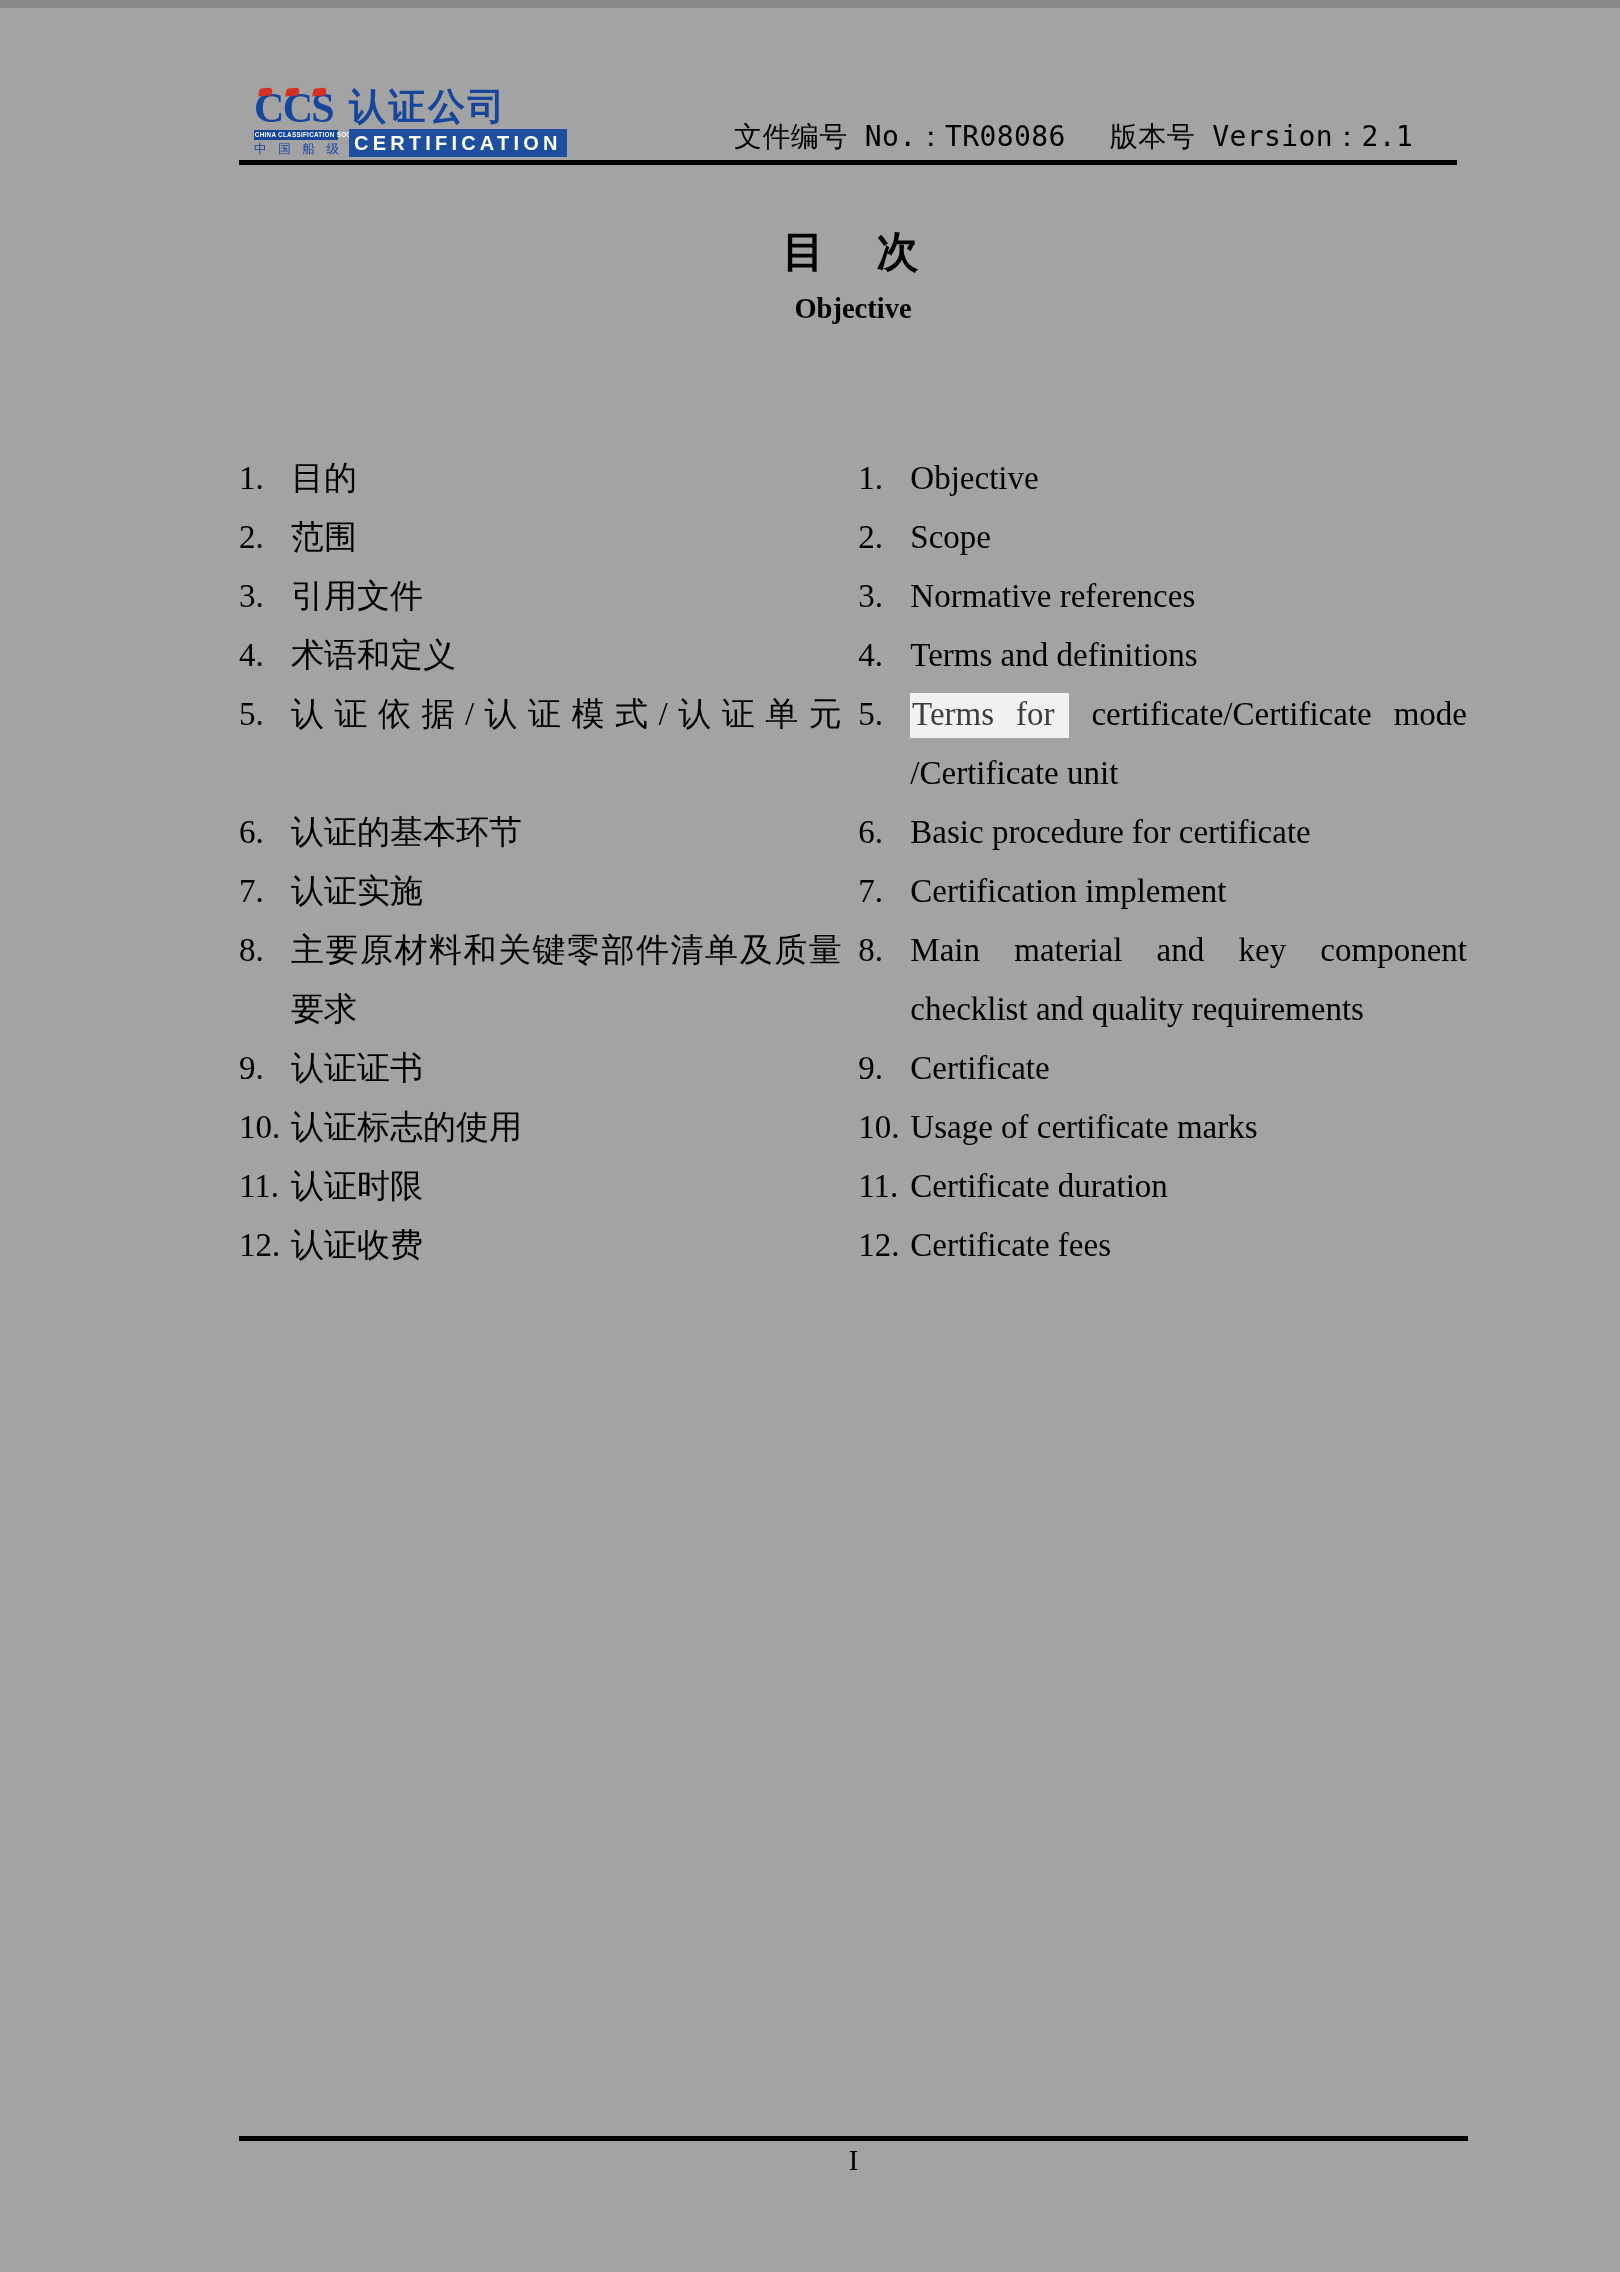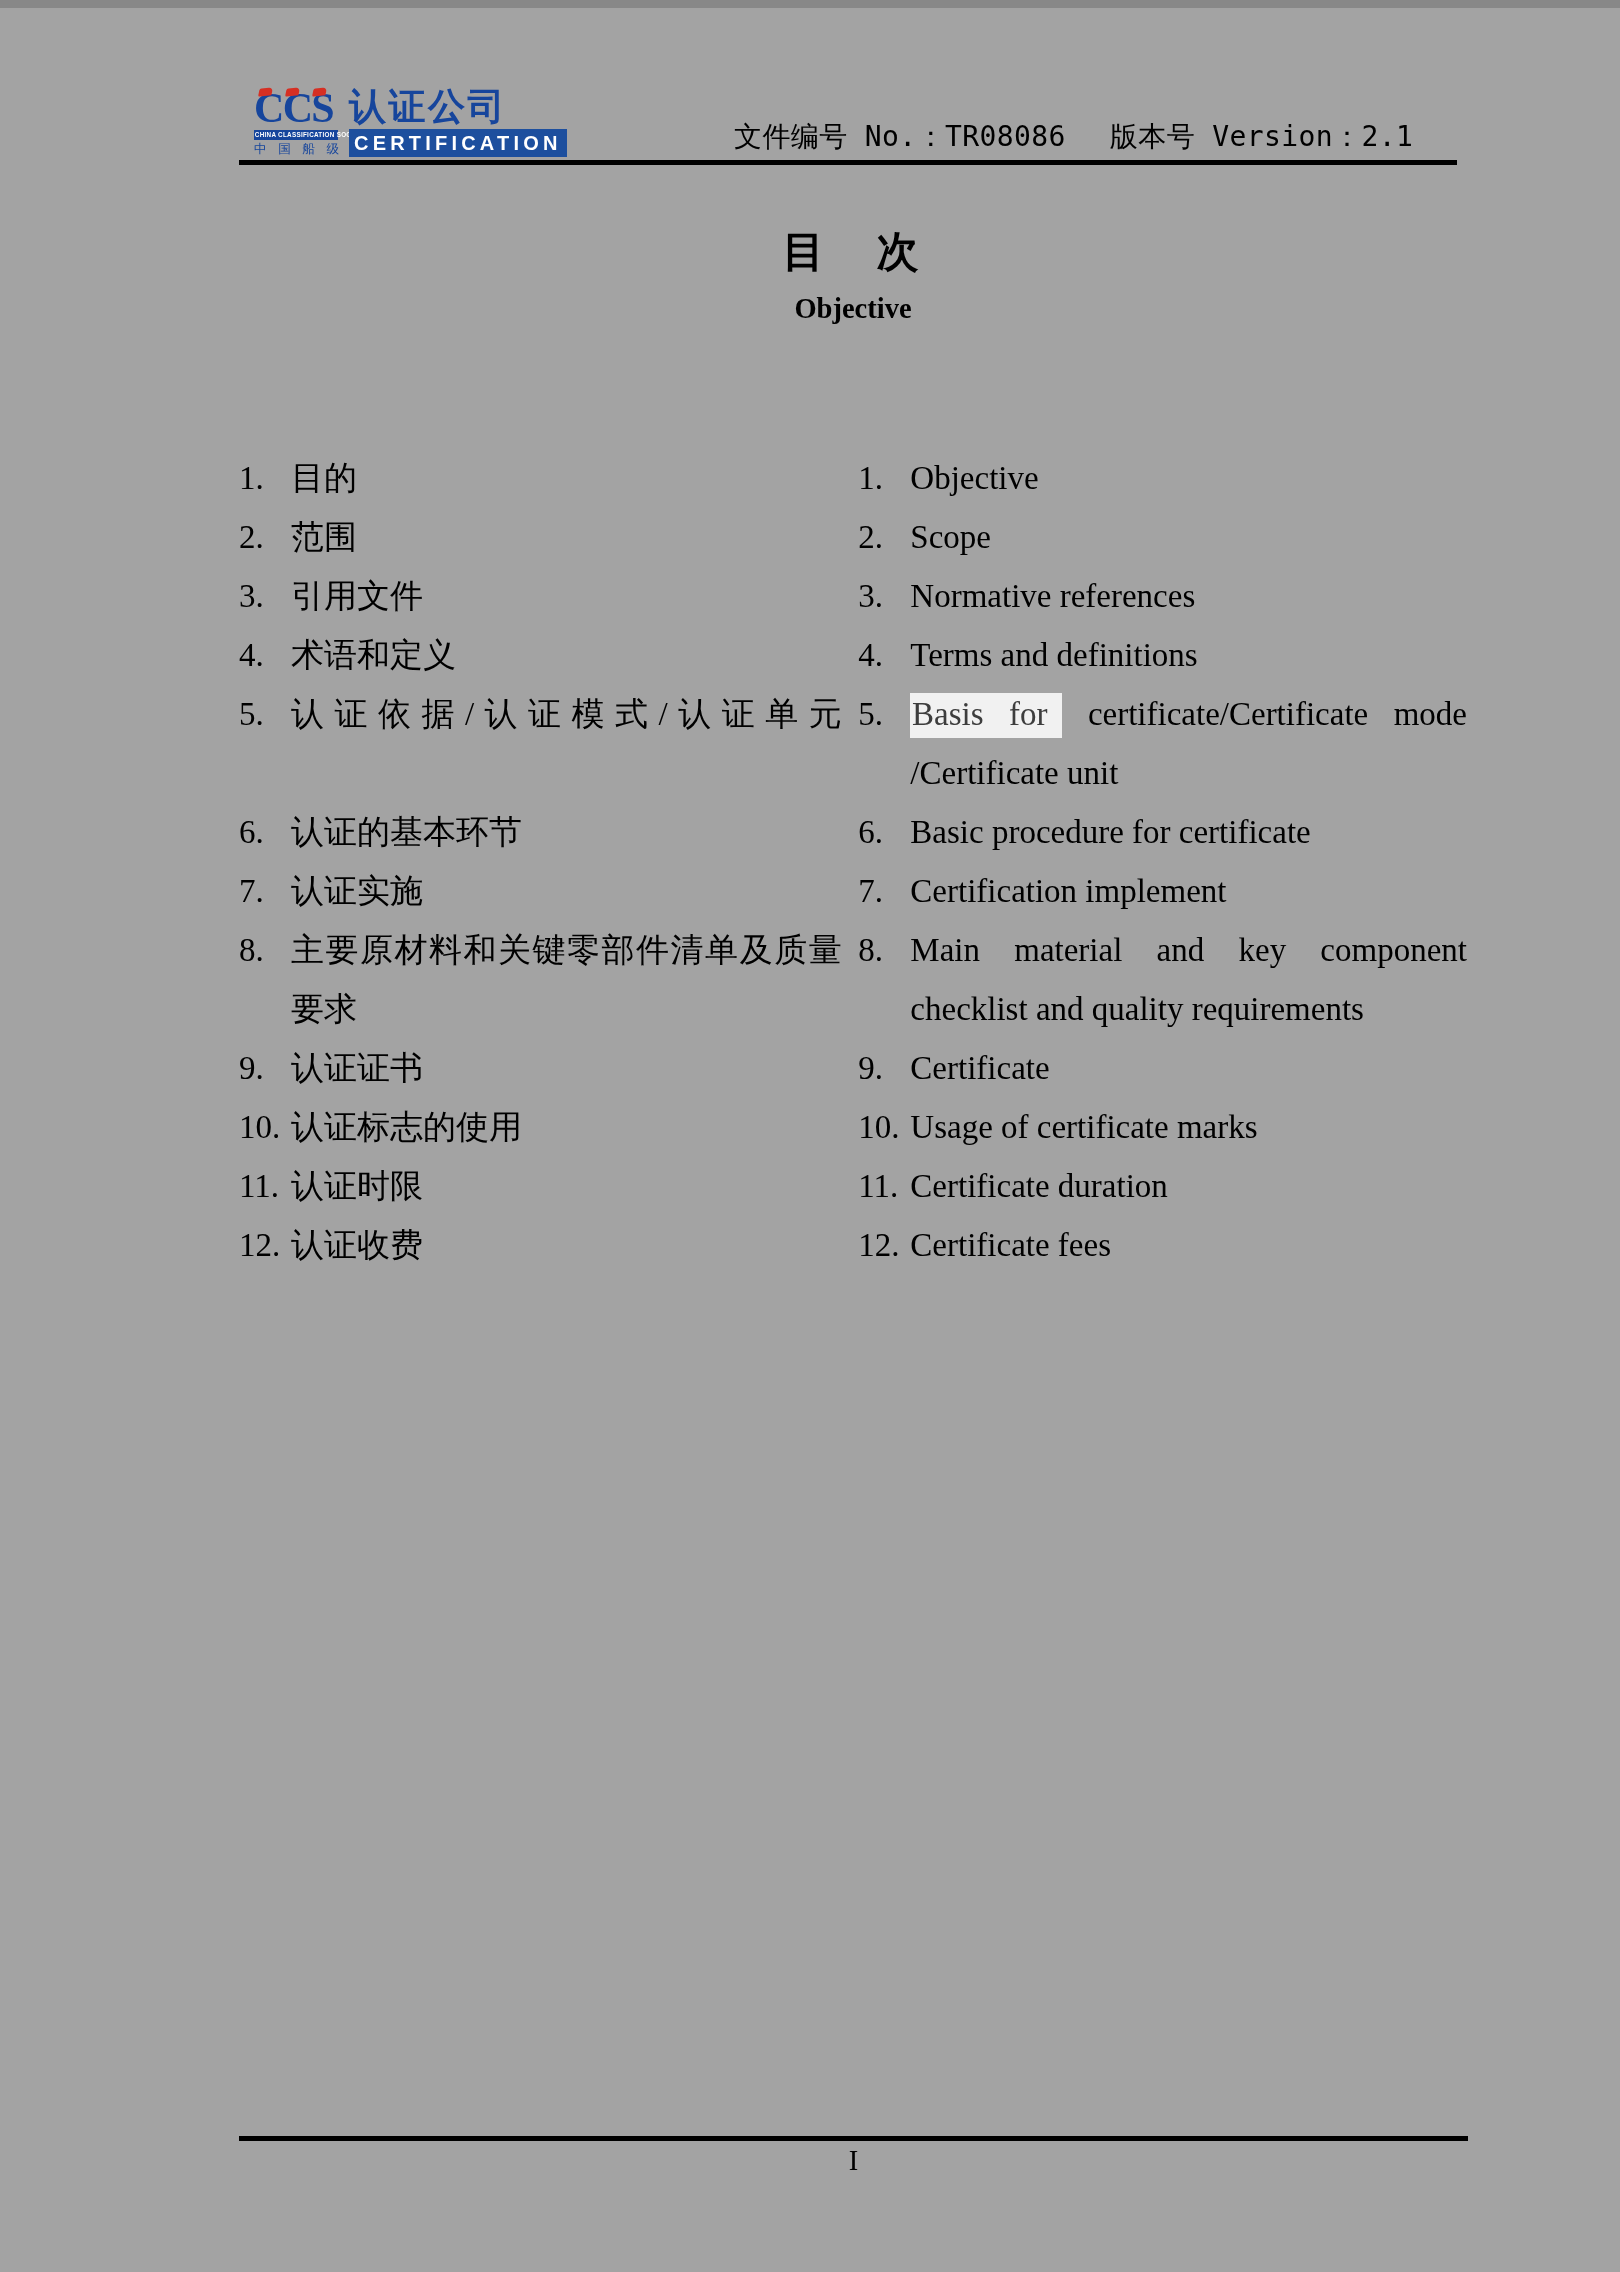--- a/index.html
+++ b/index.html
@@ -163,21 +163,21 @@
           <span class="txt">Terms and definitions</span>
         </div>
       </div>
       <div class="toc-row">
         <div class="cell left">
           <span class="num">5.</span>
           <span class="txt justify">认证依据/认证模式/认证单元</span>
         </div>
         <div class="cell right">
           <span class="num">5.</span>
-          <span class="txt justify"><span class="hl">Basis for</span> certificate/Certificate mode</span>
+          <span class="txt justify"><span class="hl">Terms for</span> certificate/Certificate mode</span>
         </div>
       </div>
       <div class="toc-row">
         <div class="cell left"></div>
         <div class="cell right">
           <span class="num"></span>
           <span class="txt">/Certificate unit</span>
         </div>
       </div>
       <div class="toc-row">

